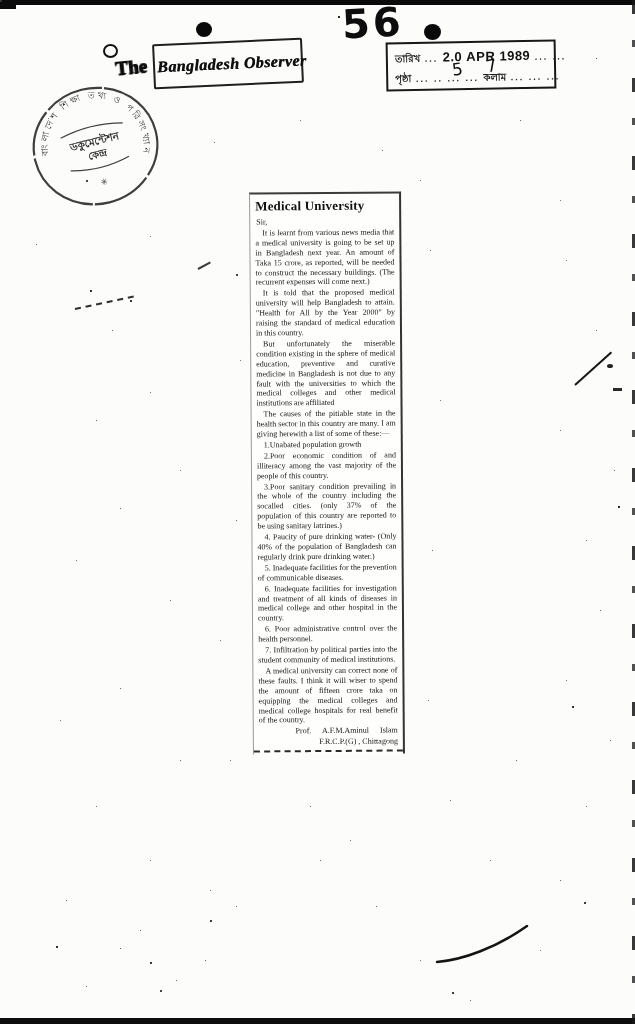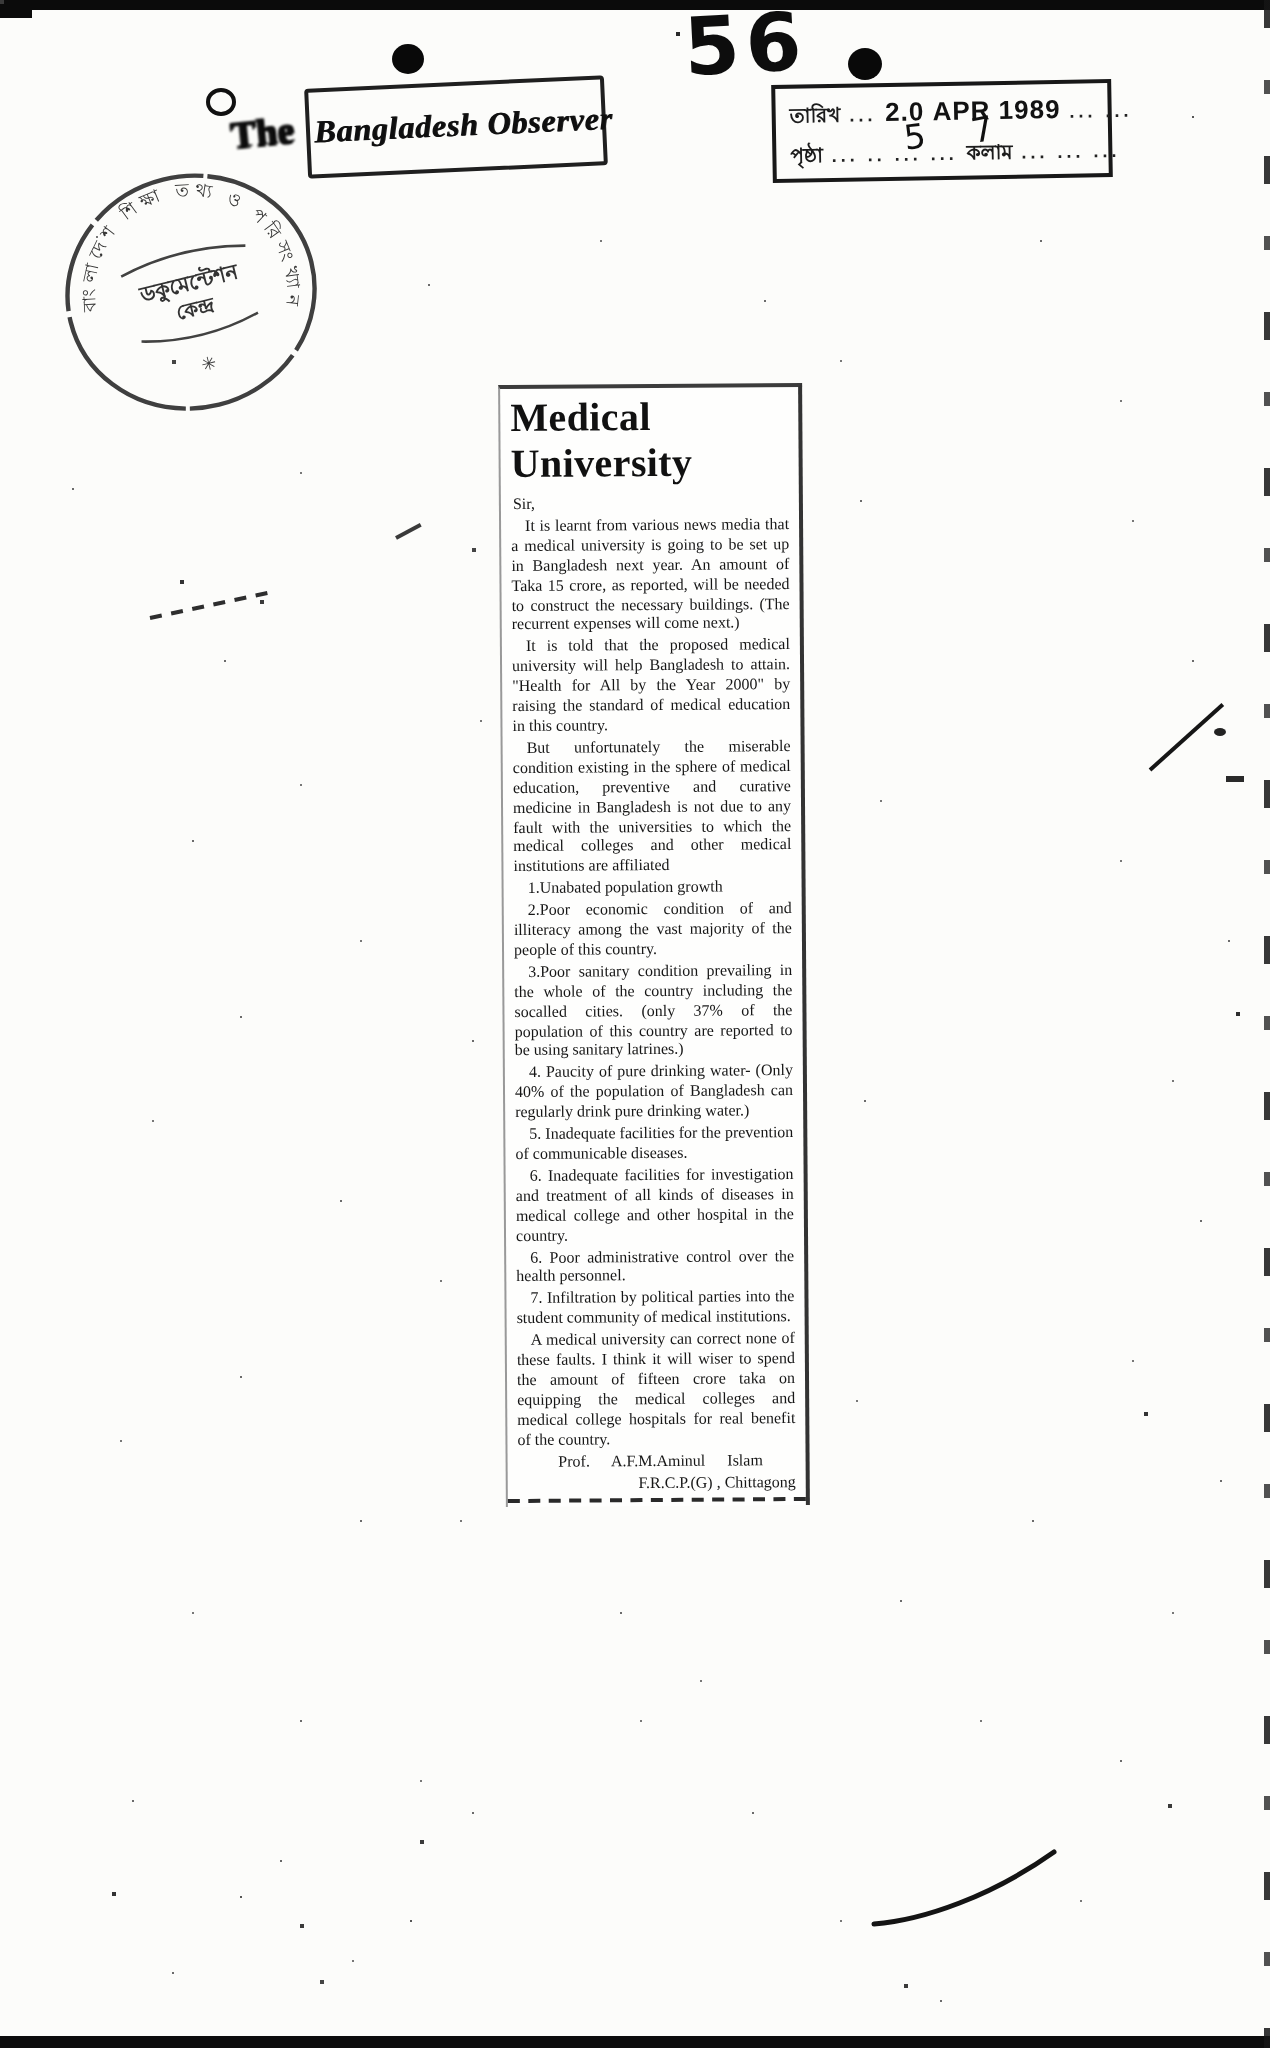--- a/index.html
+++ b/index.html
@@ -67,25 +67,25 @@
     font-size:17px;color:#101010;transform:rotate(-6deg);}
   .hand7{position:absolute;left:98px;top:13px;font-family:"DejaVu Sans", sans-serif;
     font-size:17px;color:#101010;transform:rotate(-10deg);}
   
   .roundstamp{position:absolute;left:26px;top:84px;width:140px;height:128px;
     transform:rotate(-14deg);opacity:.9;}
   
   .clipping{position:absolute;left:251px;top:192px;width:152px;box-sizing:border-box;
     background:#fefefd;border-top:2px solid #3c3c3c;border-right:2px solid #333;
     border-left:1px solid #999;padding:3px 5px 2px 5px;transform:rotate(-.4deg);}
-  .clipping h1{margin:1px 0 3px 0;font-size:20px;font-weight:bold;letter-spacing:.2px;color:#111;}
+  .clipping h1{margin:1px 0 3px 0;font-size:13px;font-weight:bold;letter-spacing:.2px;color:#111;}
   .clipping p{margin:0 0 1px 0;font-size:8px;line-height:1.24;text-align:justify;
     text-indent:7px;color:#161616;}
   .clipping p.sal{text-indent:1px;}
-  .clipping p.sig{text-align:center;text-indent:4px;word-spacing:9px;}
+  .clipping p.sig{text-align:right;text-indent:4px;word-spacing:9px;}
   .clipping p.sig2{text-align:right;text-indent:0;}
   .clip-rule{margin:3px -5px 0 -5px;height:0;border-top:2px dashed #2a2a2a;}
 </style>
 </head>
 <body>
 
 <div id="sheet">
 
   <div class="top-bar"></div>
   <div class="corner-tl"></div>
@@ -142,20 +142,21 @@
     <text x="70" y="74" text-anchor="middle" font-size="10" font-weight="bold" font-family="Liberation Sans, sans-serif" fill="#1e1e1e">কেন্দ্র</text>
     <text x="70" y="102" text-anchor="middle" font-size="9" fill="#2a2a2a">✳</text>
   </svg>
 
   <div class="clipping">
     <h1>Medical University</h1>
     <p class="sal">Sir,</p>
     <p>It is learnt from various news media that a medical university is going to be set up in Bangladesh next year. An amount of Taka 15 crore, as reported, will be needed to construct the necessary buildings. (The recurrent expenses will come next.)</p>
     <p>It is told that the proposed medical university will help Bangladesh to attain. "Health for All by the Year 2000" by raising the standard of medical education in this country.</p>
     <p>But unfortunately the miserable condition existing in the sphere of medical education, preventive and curative medicine in Bangladesh is not due to any fault with the universities to which the medical colleges and other medical institutions are affiliated</p>
+    <p>The causes of the pitiable state in the health sector in this country are many. I am giving herewith a list of some of these:—</p>
     <p>1.Unabated population growth</p>
     <p>2.Poor economic condition of and illiteracy among the vast majority of the people of this country.</p>
     <p>3.Poor sanitary condition prevailing in the whole of the country including the socalled cities. (only 37% of the population of this country are reported to be using sanitary latrines.)</p>
     <p>4. Paucity of pure drinking water- (Only 40% of the population of Bangladesh can regularly drink pure drinking water.)</p>
     <p>5. Inadequate facilities for the prevention of communicable diseases.</p>
     <p>6. Inadequate facilities for investigation and treatment of all kinds of diseases in medical college and other hospital in the country.</p>
     <p>6. Poor administrative control over the health personnel.</p>
     <p>7. Infiltration by political parties into the student community of medical institutions.</p>
     <p>A medical university can correct none of these faults. I think it will wiser to spend the amount of fifteen crore taka on equipping the medical colleges and medical college hospitals for real benefit of the country.</p>
     <p class="sig">Prof. A.F.M.Aminul Islam</p>

